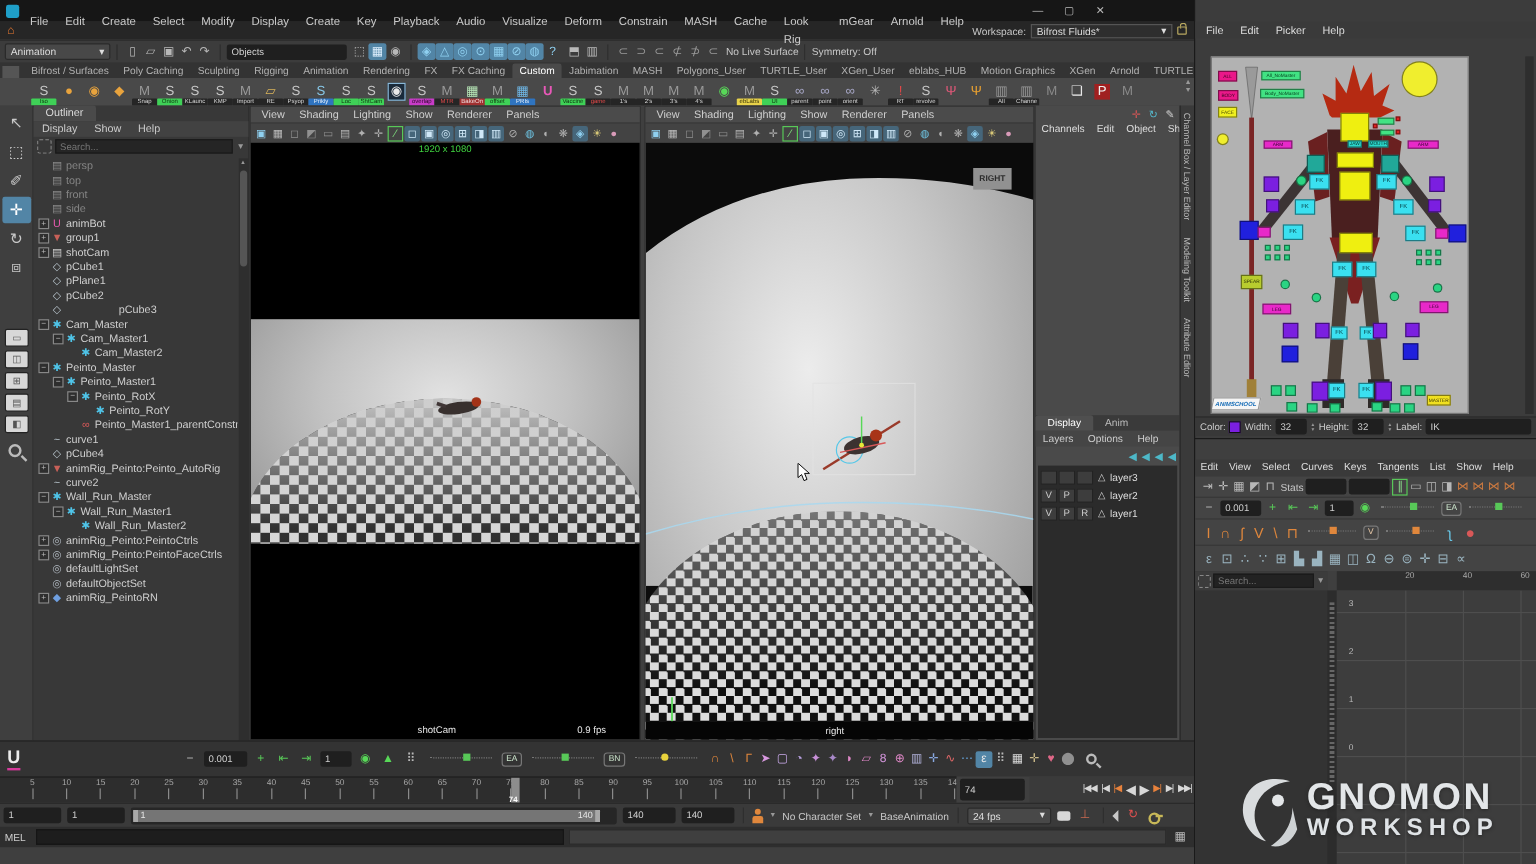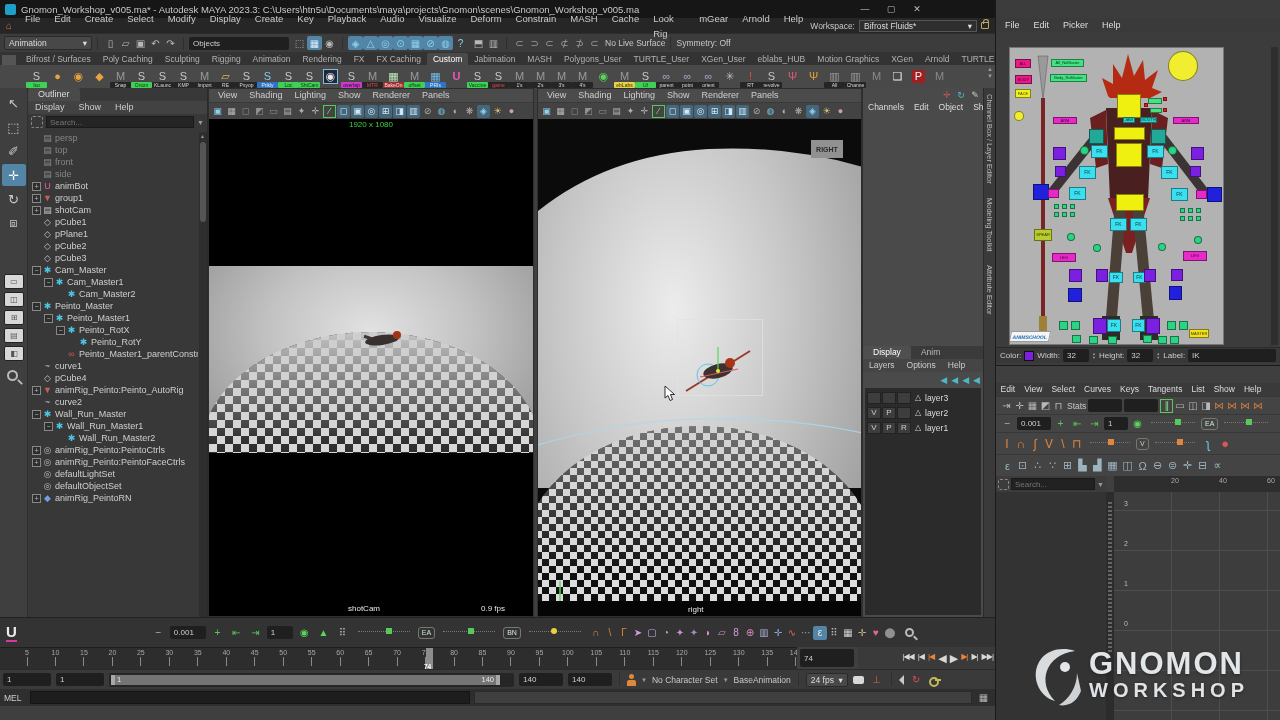--- a/index.html
+++ b/index.html
@@ -211,21 +211,20 @@
 </style>
 </head>
 <body>
 
 <div id="stage">
 
   <div id="maya" class="abs">
 
     <div class="m-titlebar">
       <span class="m-appicon"></span>
-      <span>Gnomon_Workshop_v005.ma* - Autodesk MAYA 2023.3: C:\Users\htn5u\Documents\maya\projects\Gnomon\scenes\Gnomon_Workshop_v005.ma</span>
       <span class="m-wctl">
 
       <span>—</span>
           <span>▢</span>
           <span>✕</span>
         </span>
     </div>
 
     <div class="m-menubar">
       <span class="home-ic">⌂</span>
@@ -611,21 +610,21 @@
             <span class="ol-label" style="color: rgb(207, 207, 207);">pPlane1</span>
           </div>
           <div class="ol-row" style="padding-left: 4px;">
             <span class="twisty"></span>
             <span class="ol-icon" style="color: rgb(184, 196, 204);">◇</span>
             <span class="ol-label" style="color: rgb(207, 207, 207);">pCube2</span>
           </div>
           <div class="ol-row" style="padding-left: 4px;">
             <span class="twisty"></span>
             <span class="ol-icon" style="color: rgb(184, 196, 204);">◇</span>
-            <span class="ol-label" style="color: rgb(207, 207, 207);">pCube3</span>
+            <span class="ol-label" style="color: rgb(207, 207, 207); margin-left: 44px;">pCube3</span>
           </div>
           <div class="ol-row" style="padding-left: 4px;">
             <span class="twisty">−</span>
             <span class="ol-icon" style="color: rgb(79, 196, 232);">✱</span>
             <span class="ol-label" style="color: rgb(207, 207, 207);">Cam_Master</span>
           </div>
           <div class="ol-row" style="padding-left: 16px;">
             <span class="twisty">−</span>
             <span class="ol-icon" style="color: rgb(79, 196, 232);">✱</span>
             <span class="ol-label" style="color: rgb(207, 207, 207);">Cam_Master1</span>
@@ -1105,21 +1104,21 @@
       </span>
       <span class="nfield" style="width:44px">140</span>
       <span class="nfield" style="width:44px">140</span>
       <span class="sep"></span>
       <span class="person"></span>
       <span class="txt" style="color:#999;font-size:6px">▼</span>
       <span class="txt">No Character Set</span>
       <span class="txt" style="color:#999;font-size:6px">▼</span>
       <span class="txt">BaseAnimation</span>
       <span class="sep"></span>
-      <span class="dd" style="width:42px">
+      <span class="dd" style="width:70px">
           <span>24 fps</span>
           <span>▾</span>
         </span>
       <span class="icon-chat"></span>
       <span class="gicon" style="color:#c86850">⊥</span>
       <span class="sep"></span>
       <span class="icon-speaker"></span>
       <span class="gicon" style="color:#e05050">↻</span>
       <span class="icon-key"></span>
     </div>

